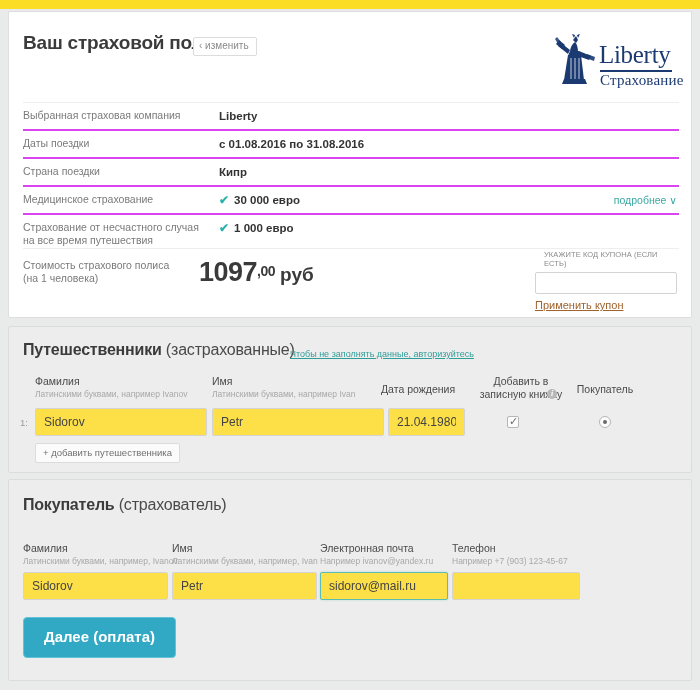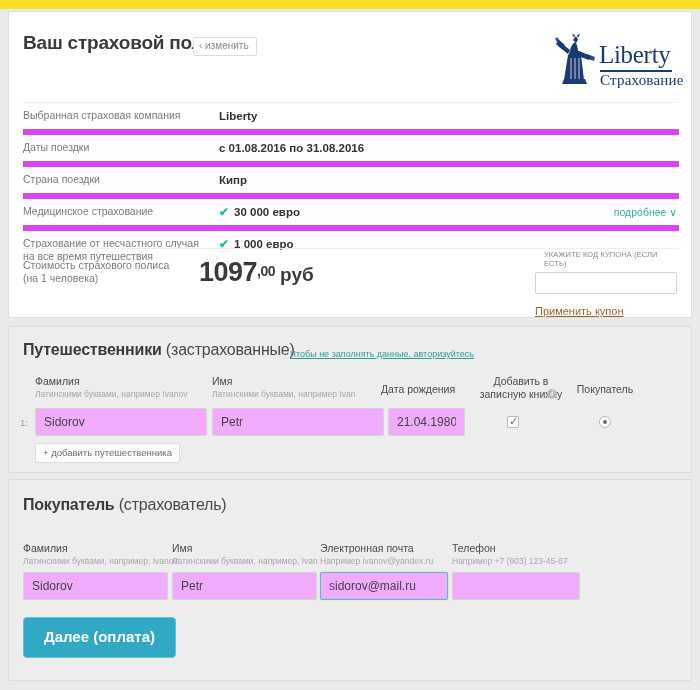--- a/index.html
+++ b/index.html
@@ -71,21 +71,21 @@
   #logo .sub {
     position: absolute; left: 49px; top: 38px;
     font-family: "Liberation Serif", serif;
     font-size: 15px; color: #1c3a72; letter-spacing: 0.2px;
   }
 
   
   .rows { position: absolute; left: 14px; top: 90px; width: 656px; }
   .row {
     position: relative;
-    border-top: 6px solid #d946ef;
+    border-top: 2px solid #d946ef;
     min-height: 25px;
     padding: 6px 0 5px 0;
   }
   .row:first-child { border-top: 1px solid #eeeeee; }
   .row .lbl {
     position: absolute; left: 0; top: 6px;
     width: 185px;
     font-size: 10.5px; color: #7a7a7a; line-height: 13px;
   }
   .row .val {
@@ -127,21 +127,21 @@
     text-transform: uppercase; margin-bottom: 4px; margin-left: 9px;
   }
   #coupon input {
     width: 142px; height: 22px;
     border: 1px solid #d3d3d3; border-radius: 2px;
     background: #fff; font-size: 11px; padding: 0 5px;
     font-family: "Liberation Sans", sans-serif;
     color: #333; outline: none;
   }
   #coupon .apply {
-    display: inline-block; margin-top: 11px;
+    display: inline-block; margin-top: 5px;
     font-size: 11px; color: #a0632c;
     text-decoration: underline; cursor: pointer;
   }
 
   
   .sec-title {
     position: absolute;
     font-size: 16px; color: #3b3b3b;
     font-weight: bold; letter-spacing: -0.2px;
   }
@@ -161,21 +161,21 @@
   .fhead .t { font-size: 10.5px; color: #4b4b4b; line-height: 13px; }
   .fhead .h { font-size: 8.5px; color: #a8a8a8; line-height: 12px; }
   .fhead.ctr { text-align: center; }
 
   
   input.tf {
     position: absolute;
     height: 28px;
     border: 1px solid #d3d3d3;
     border-radius: 2px;
-    background: #f0abfc;
+    background: #fde047;
     font-family: "Liberation Sans", sans-serif;
     font-size: 12px; color: #444;
     padding: 0 8px; outline: none;
   }
   input.tf.focused {
     border: 1px solid #5bbcb6;
     box-shadow: 0 0 2px rgba(91,188,182,.45);
   }
   .rownum {
     position: absolute;

